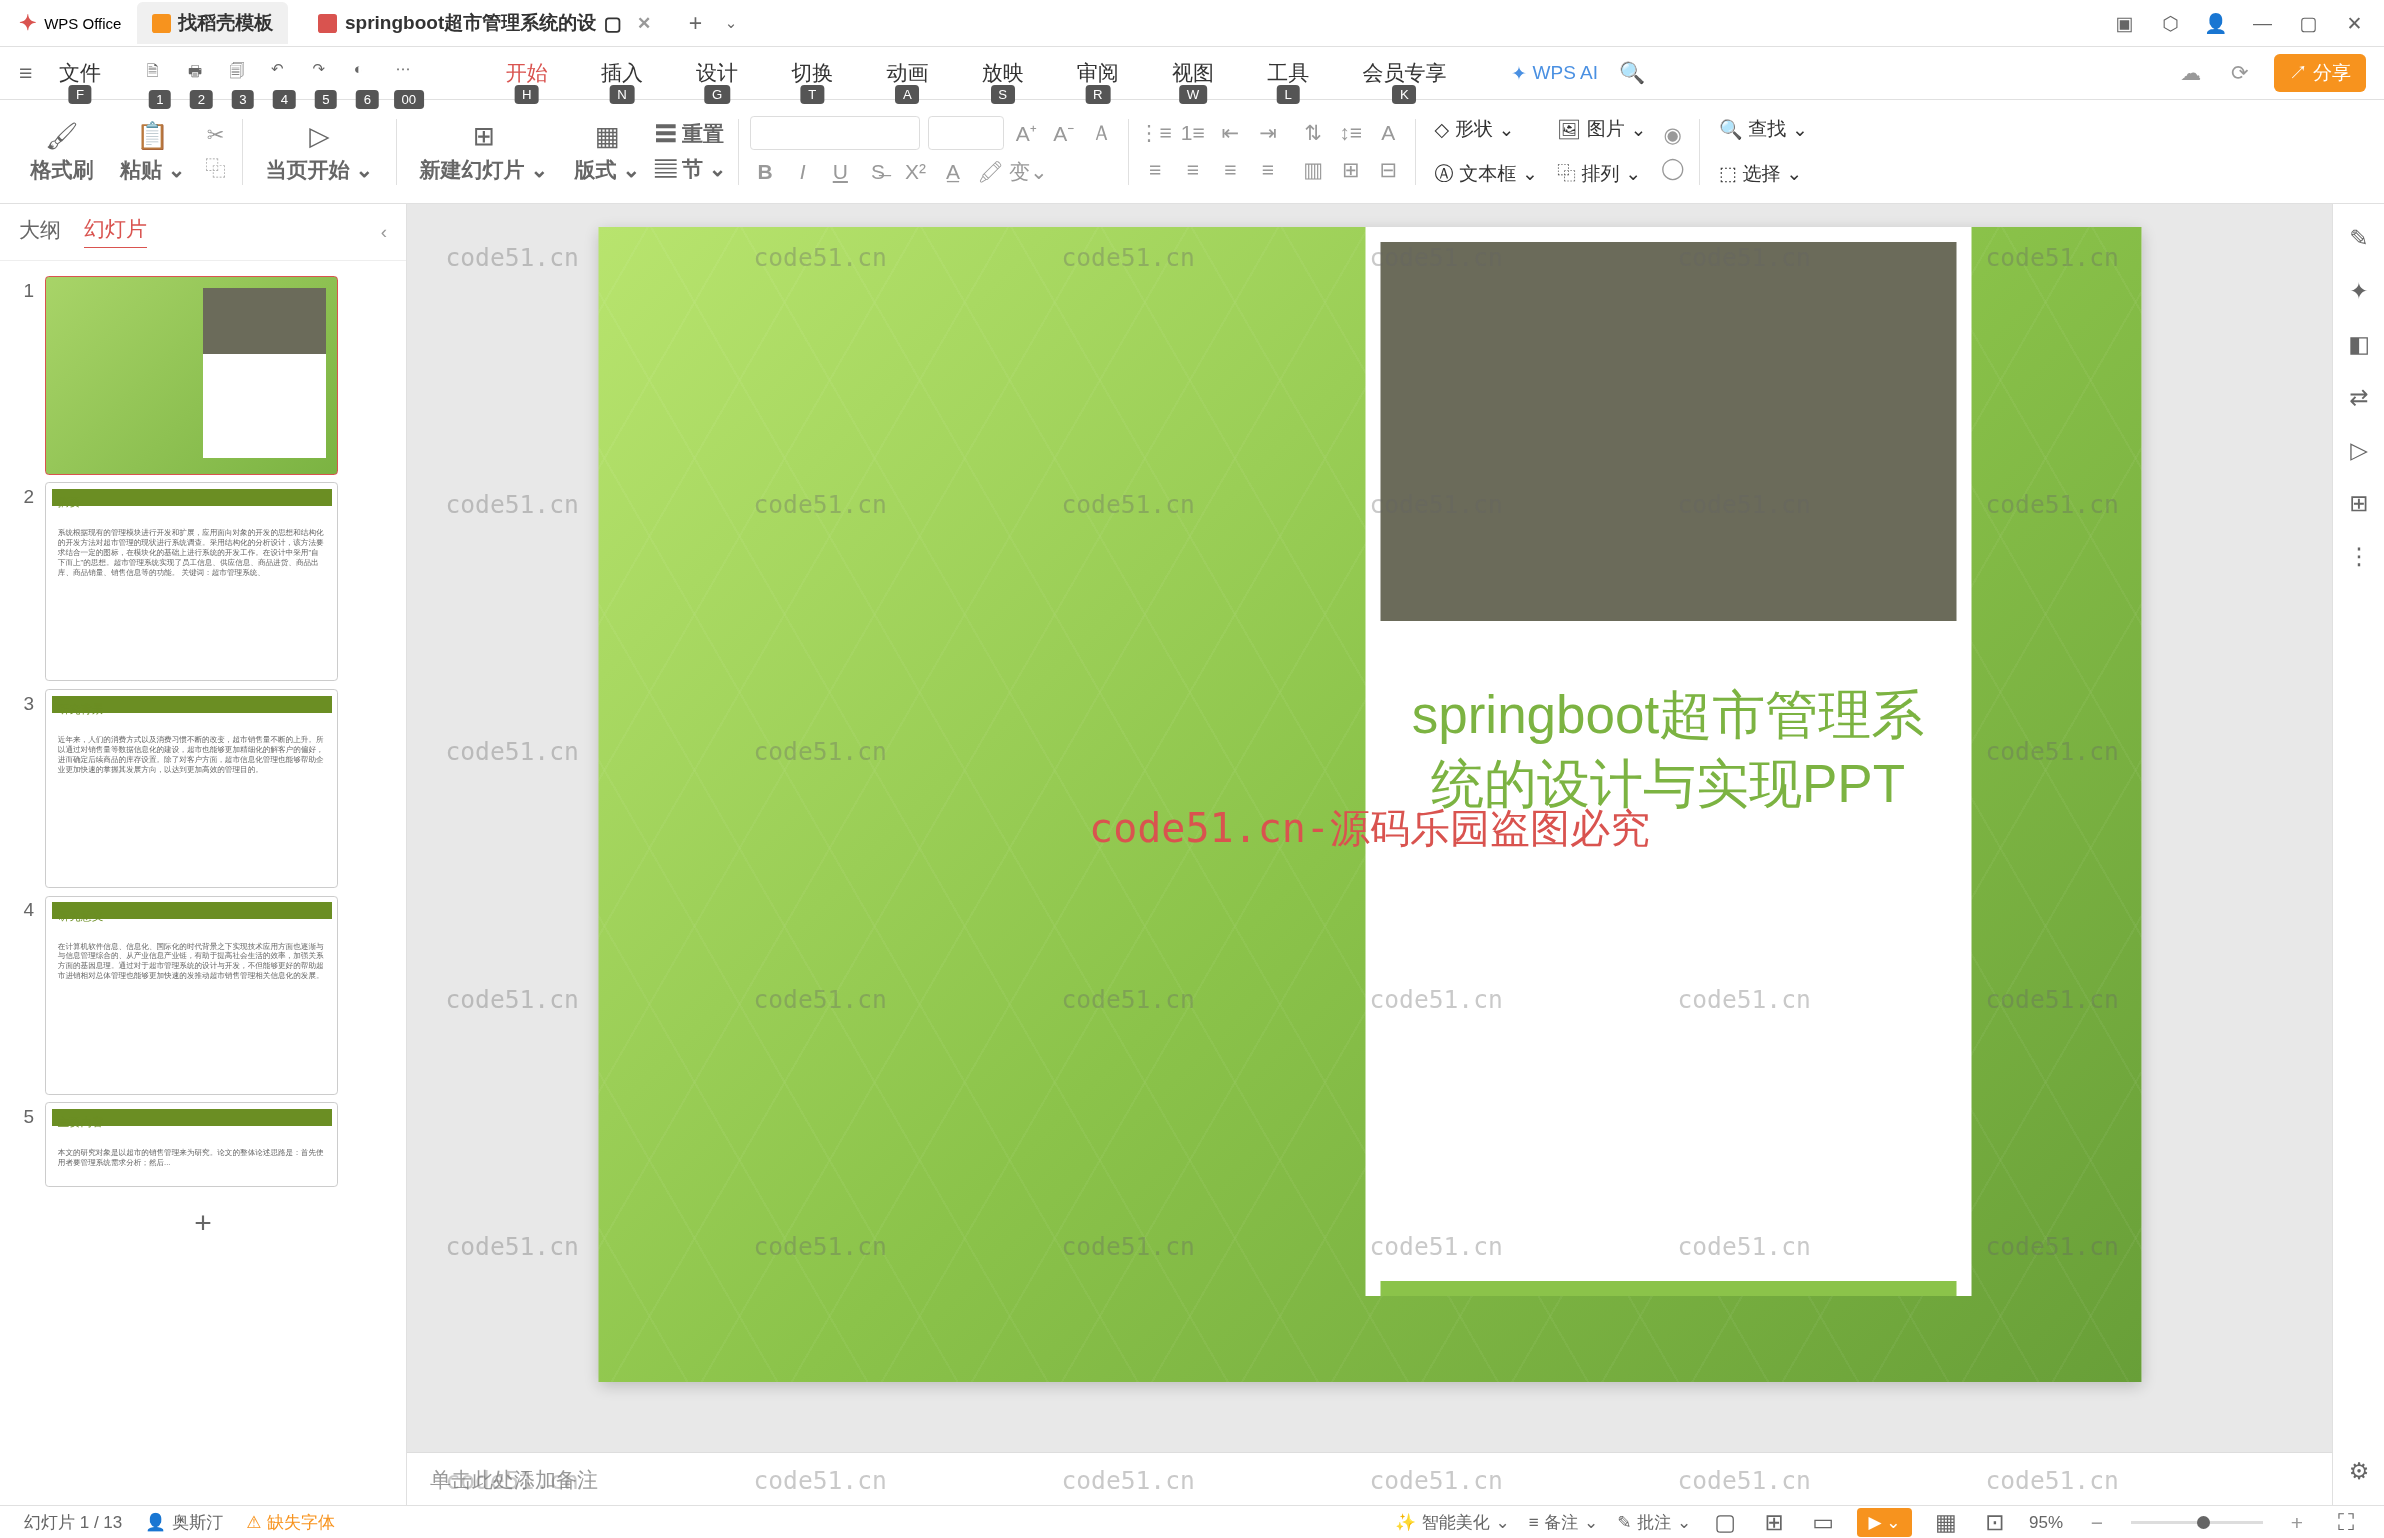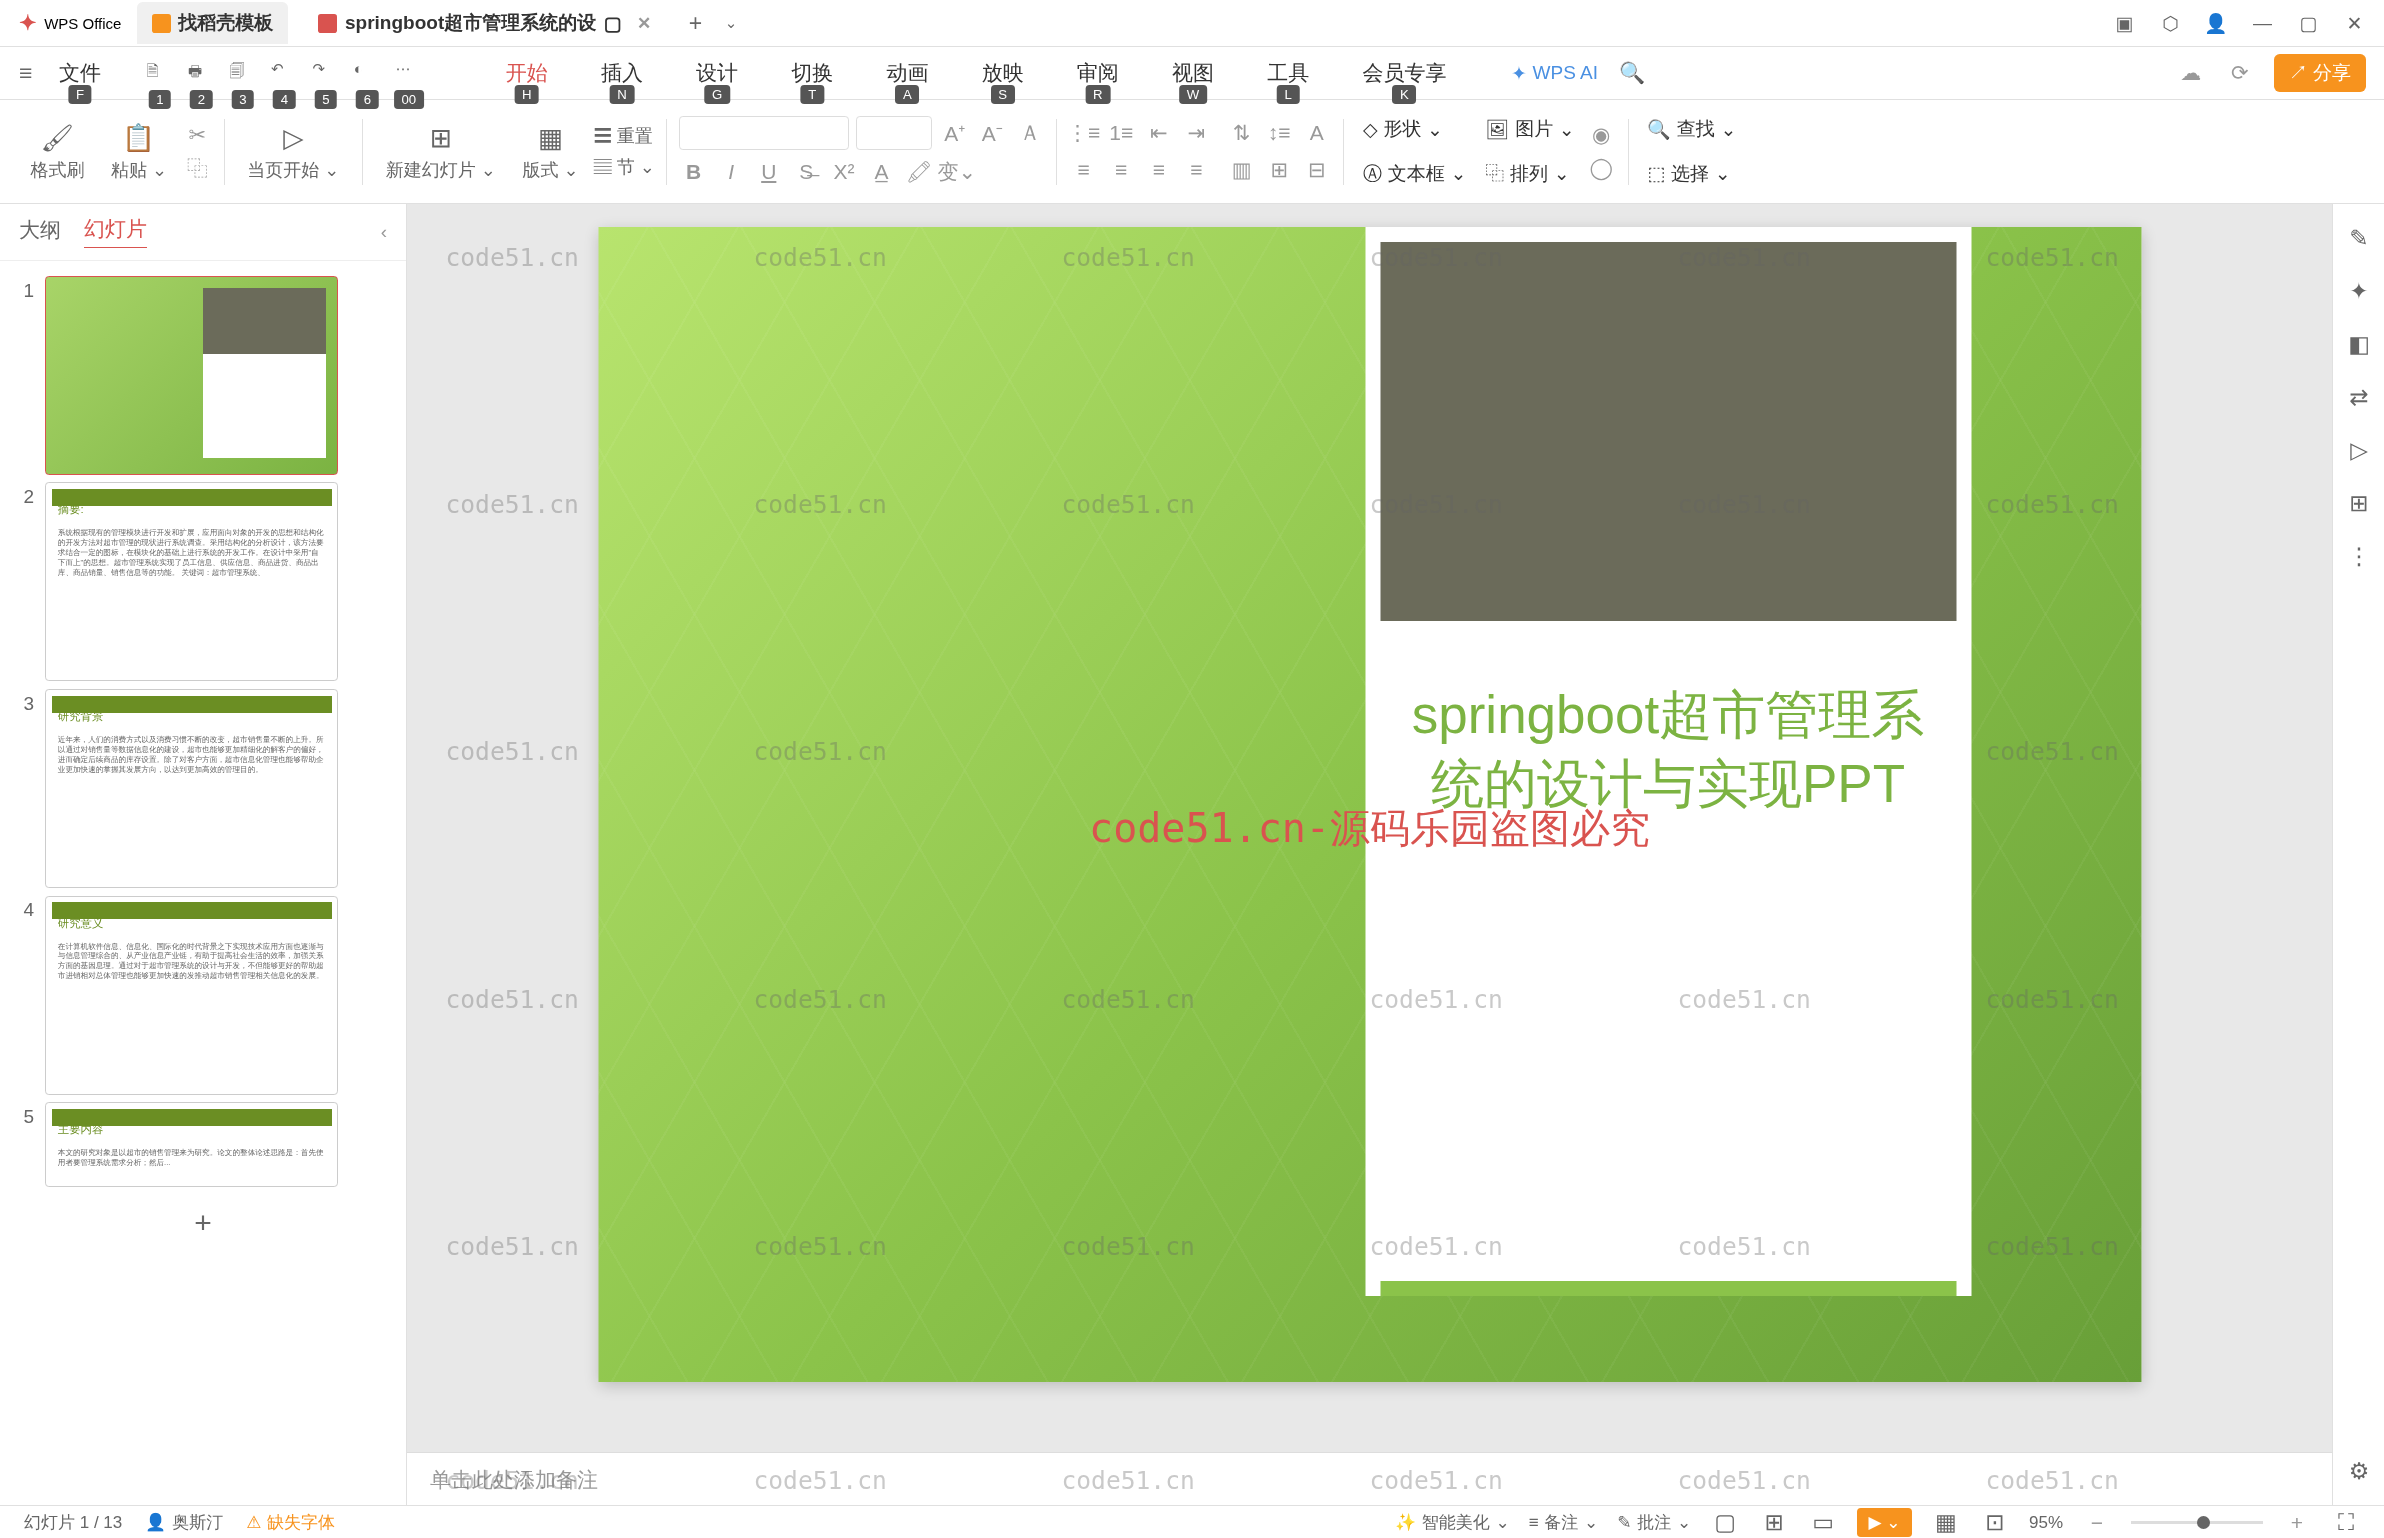--- a/index.html
+++ b/index.html
@@ -30,21 +30,21 @@
 .fs-icon { width: 26.5px; height: 26.5px; color: #666; position: relative; }
 .menu-tabs { display: flex; gap: 38px; margin-left: 57px; }
 .wps-ai { margin-left: 38px; color: #4a90e2; font-size: 19px; display: flex; align-items: center; gap: 5.7px; }
 .menu-right { margin-left: auto; display: flex; gap: 19px; align-items: center; }
 .share-btn { background: #f7931e; color: #fff; padding: 5.7px 15px; border-radius: 5.7px; font-size: 19px; }
 
 
 .ribbon { height: 104px; background: #fff; display: flex; align-items: center; padding: 0 19px; gap: 3.8px; border-bottom: 0.9px solid #e0e0e0; }
 .ribbon-group { display: flex; flex-direction: column; align-items: center; gap: 3.8px; padding: 0 11.4px; }
 .ribbon-icon { width: 34px; height: 34px; color: #666; display: flex; align-items: center; justify-content: center; font-size: 26.5px; }
-.ribbon-label { font-size: 18px; color: #666; }
+.ribbon-label { font-size: 21px; color: #666; font-weight: bold; }
 .ribbon-sep { width: 0.9px; height: 66px; background: #e0e0e0; margin: 0 7.6px; }
 .ribbon-row { display: flex; gap: 7.6px; align-items: center; }
 .font-select { width: 170px; height: 34px; border: 0.9px solid #ddd; border-radius: 3.8px; padding: 0 7.6px; font-size: 17px; }
 .tool-btn { width: 30px; height: 30px; color: #999; display: flex; align-items: center; justify-content: center; font-size: 21px; cursor: pointer; }
 .dropdown-btn { display: flex; align-items: center; gap: 5.7px; font-size: 19px; color: #333; cursor: pointer; padding: 5.7px 7.6px; }
 
 
 .main { display: flex; height: calc(100% - 47px - 53px - 104px - 34px); }
 
 
@@ -56,21 +56,21 @@
 .slides-panel { flex: 1; overflow-y: auto; padding: 11.4px 0; }
 .slide-thumb-row { display: flex; padding: 3.8px 15px; gap: 11.4px; }
 .slide-num { font-size: 19px; color: #666; width: 19px; text-align: right; padding-top: 3.8px; }
 .slide-thumb { width: 293px; height: 199px; background: linear-gradient(135deg, #a8d468 0%, #7bb342 100%); border: 1.9px solid transparent; border-radius: 3.8px; position: relative; overflow: hidden; cursor: pointer; }
 .slide-thumb.active { border-color: #d9534f; }
 .slide-thumb-content-box { position: absolute; background: #fff; }
 .thumb-title-slide .slide-thumb-content-box { right: 11.4px; top: 11.4px; width: 123px; height: 170px; }
 .thumb-title-slide .thumb-imgbox { position: absolute; top: 0; left: 0; right: 0; height: 66px; background: #6b6b5a; }
 .thumb-text-slide { background: #fff; border: 0.9px solid #ccc; }
 .thumb-header-bar { position: absolute; top: 5.7px; left: 5.7px; right: 5.7px; height: 17px; background: #6b8e23; }
-.thumb-title-txt { position: absolute; top: 19px; left: 11.4px; font-size: 11.4px; color: #6b8e23; }
+.thumb-title-txt { position: absolute; top: 12px; left: 11.4px; font-size: 11.4px; color: #6b8e23; }
 .thumb-body-txt { position: absolute; top: 45px; left: 11.4px; right: 11.4px; font-size: 7.6px; color: #666; line-height: 1.3; }
 .add-slide-btn { text-align: center; padding: 15px; font-size: 30px; color: #666; cursor: pointer; }
 
 
 .canvas-area { flex: 1; background: #e8e8e8; position: relative; overflow: hidden; }
 .slide-canvas { position: absolute; left: 50%; top: 23px; transform: translateX(-50%); width: 1543px; height: 1155px; background: linear-gradient(135deg, #b8e46e 0%, #8bc34a 50%, #689f38 100%); box-shadow: 0 3.8px 15px rgba(0,0,0,0.2); }
 .hex-pattern { position: absolute; inset: 0; opacity: 0.15; background-image: repeating-linear-gradient(60deg, transparent, transparent 76px, rgba(255,255,255,0.3) 76px, rgba(255,255,255,0.3) 78px), repeating-linear-gradient(-60deg, transparent, transparent 76px, rgba(255,255,255,0.3) 76px, rgba(255,255,255,0.3) 78px); }
 .title-card { position: absolute; right: 170px; top: 0; width: 606px; height: 1069px; background: #fff; }
 .title-img { position: absolute; top: 15px; left: 15px; right: 15px; height: 379px; background: #6b6b5a; }
 .title-text { position: absolute; top: 454px; left: 30px; right: 30px; font-size: 53px; color: #7cb342; line-height: 1.3; text-align: center; }

